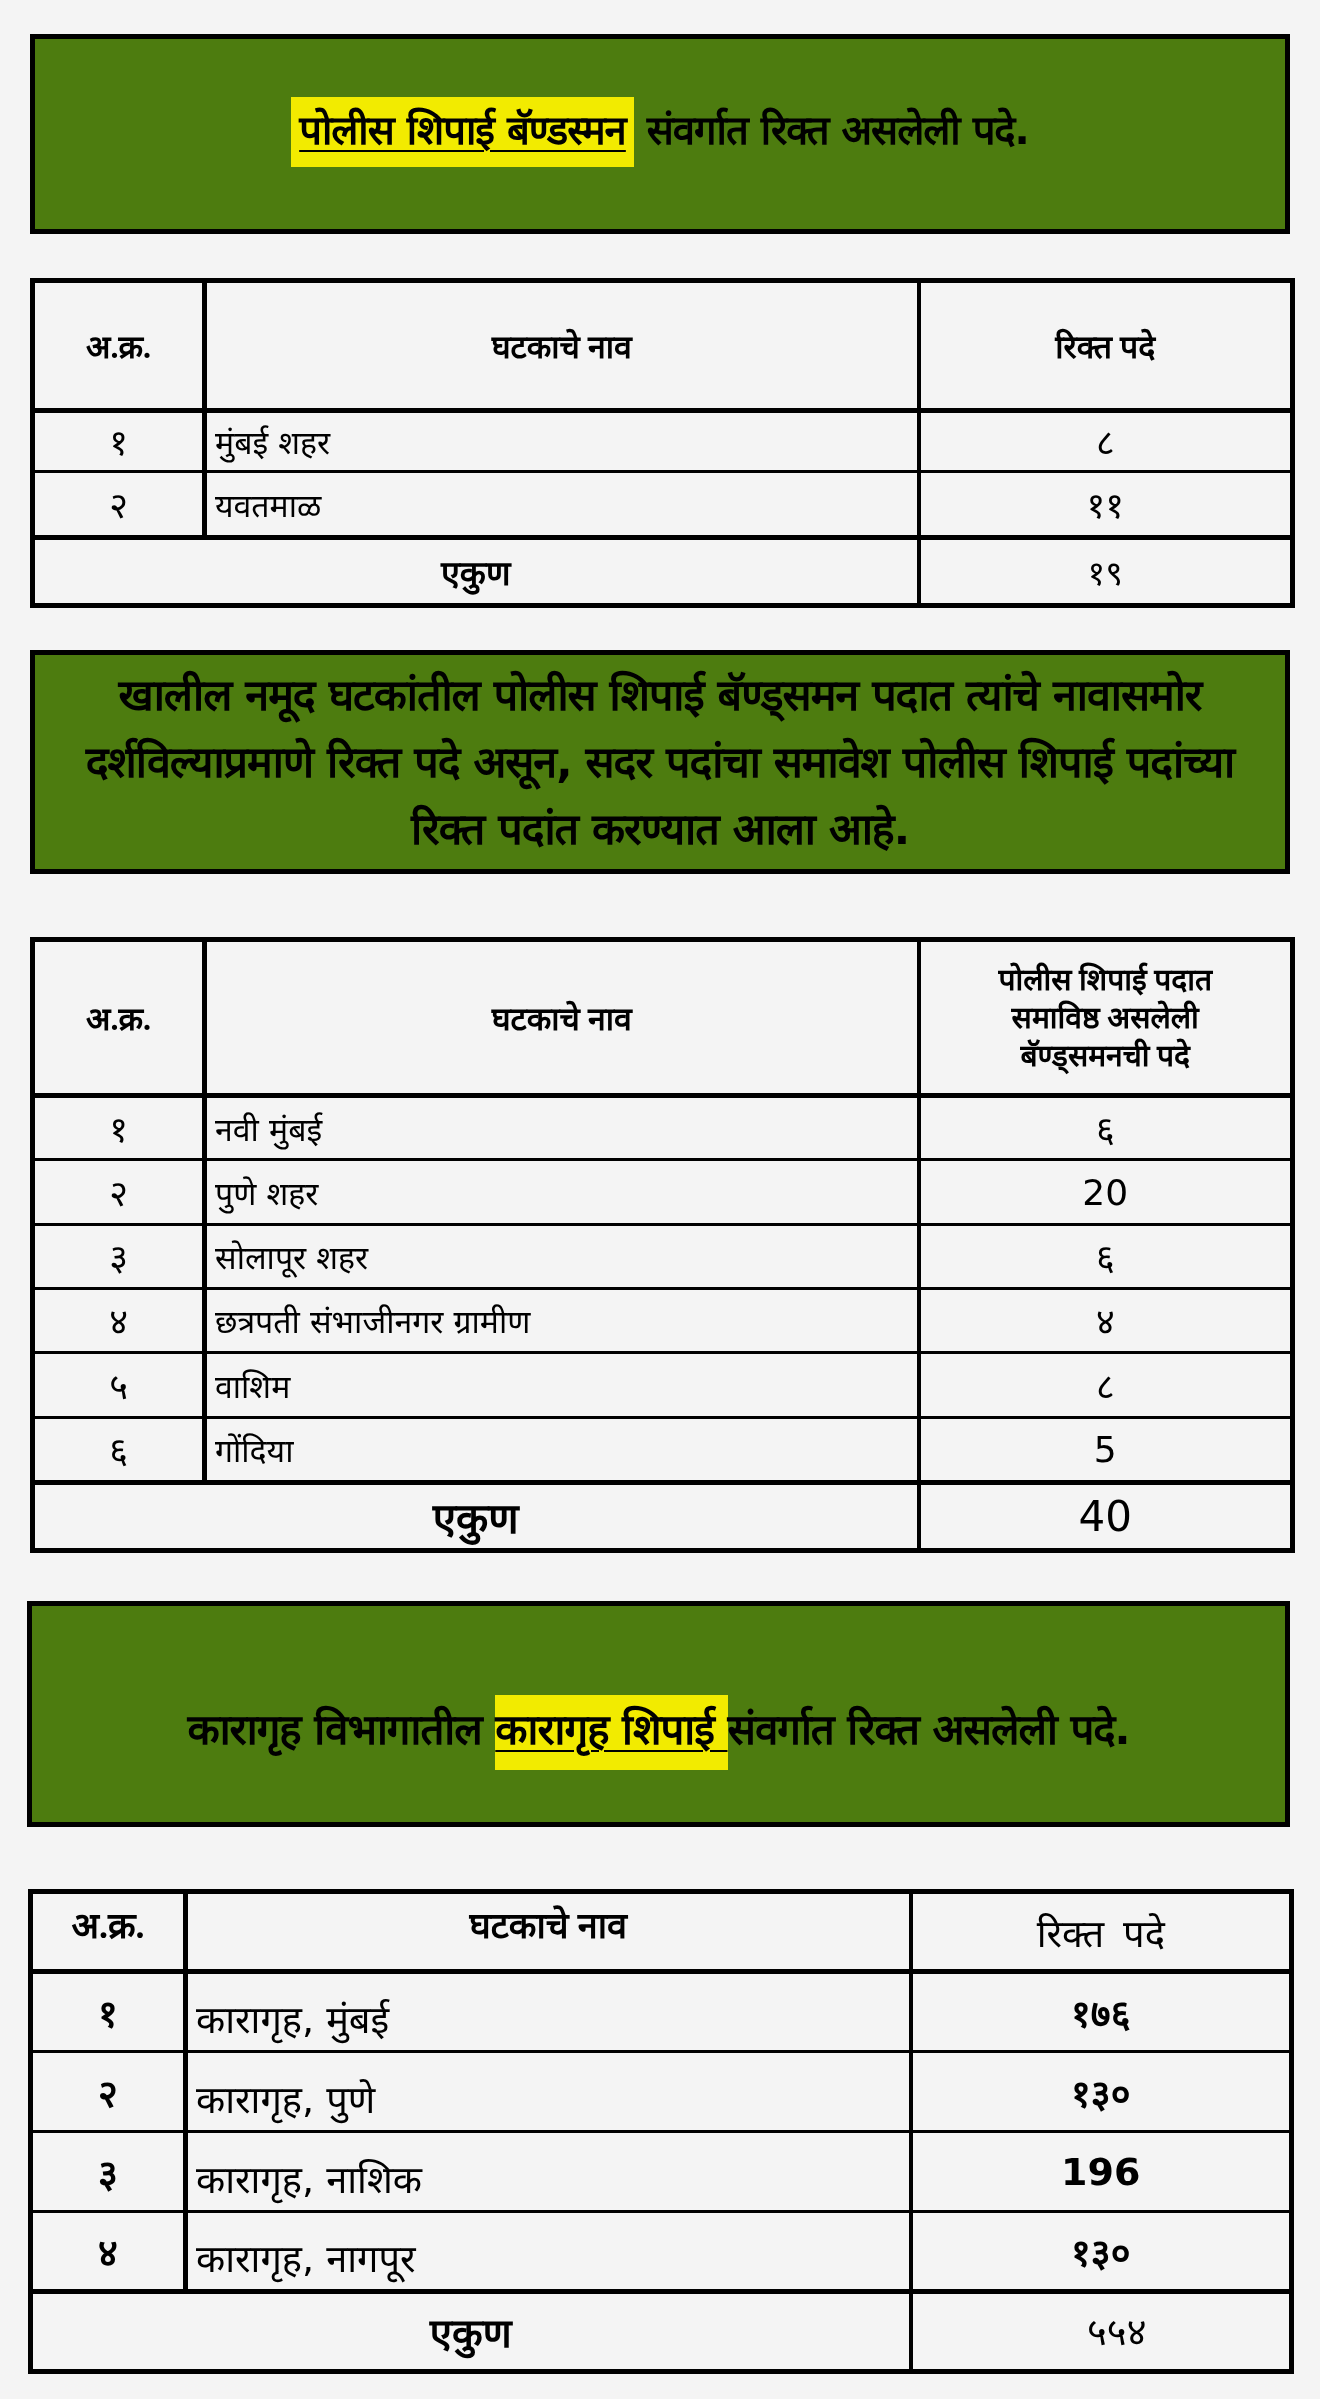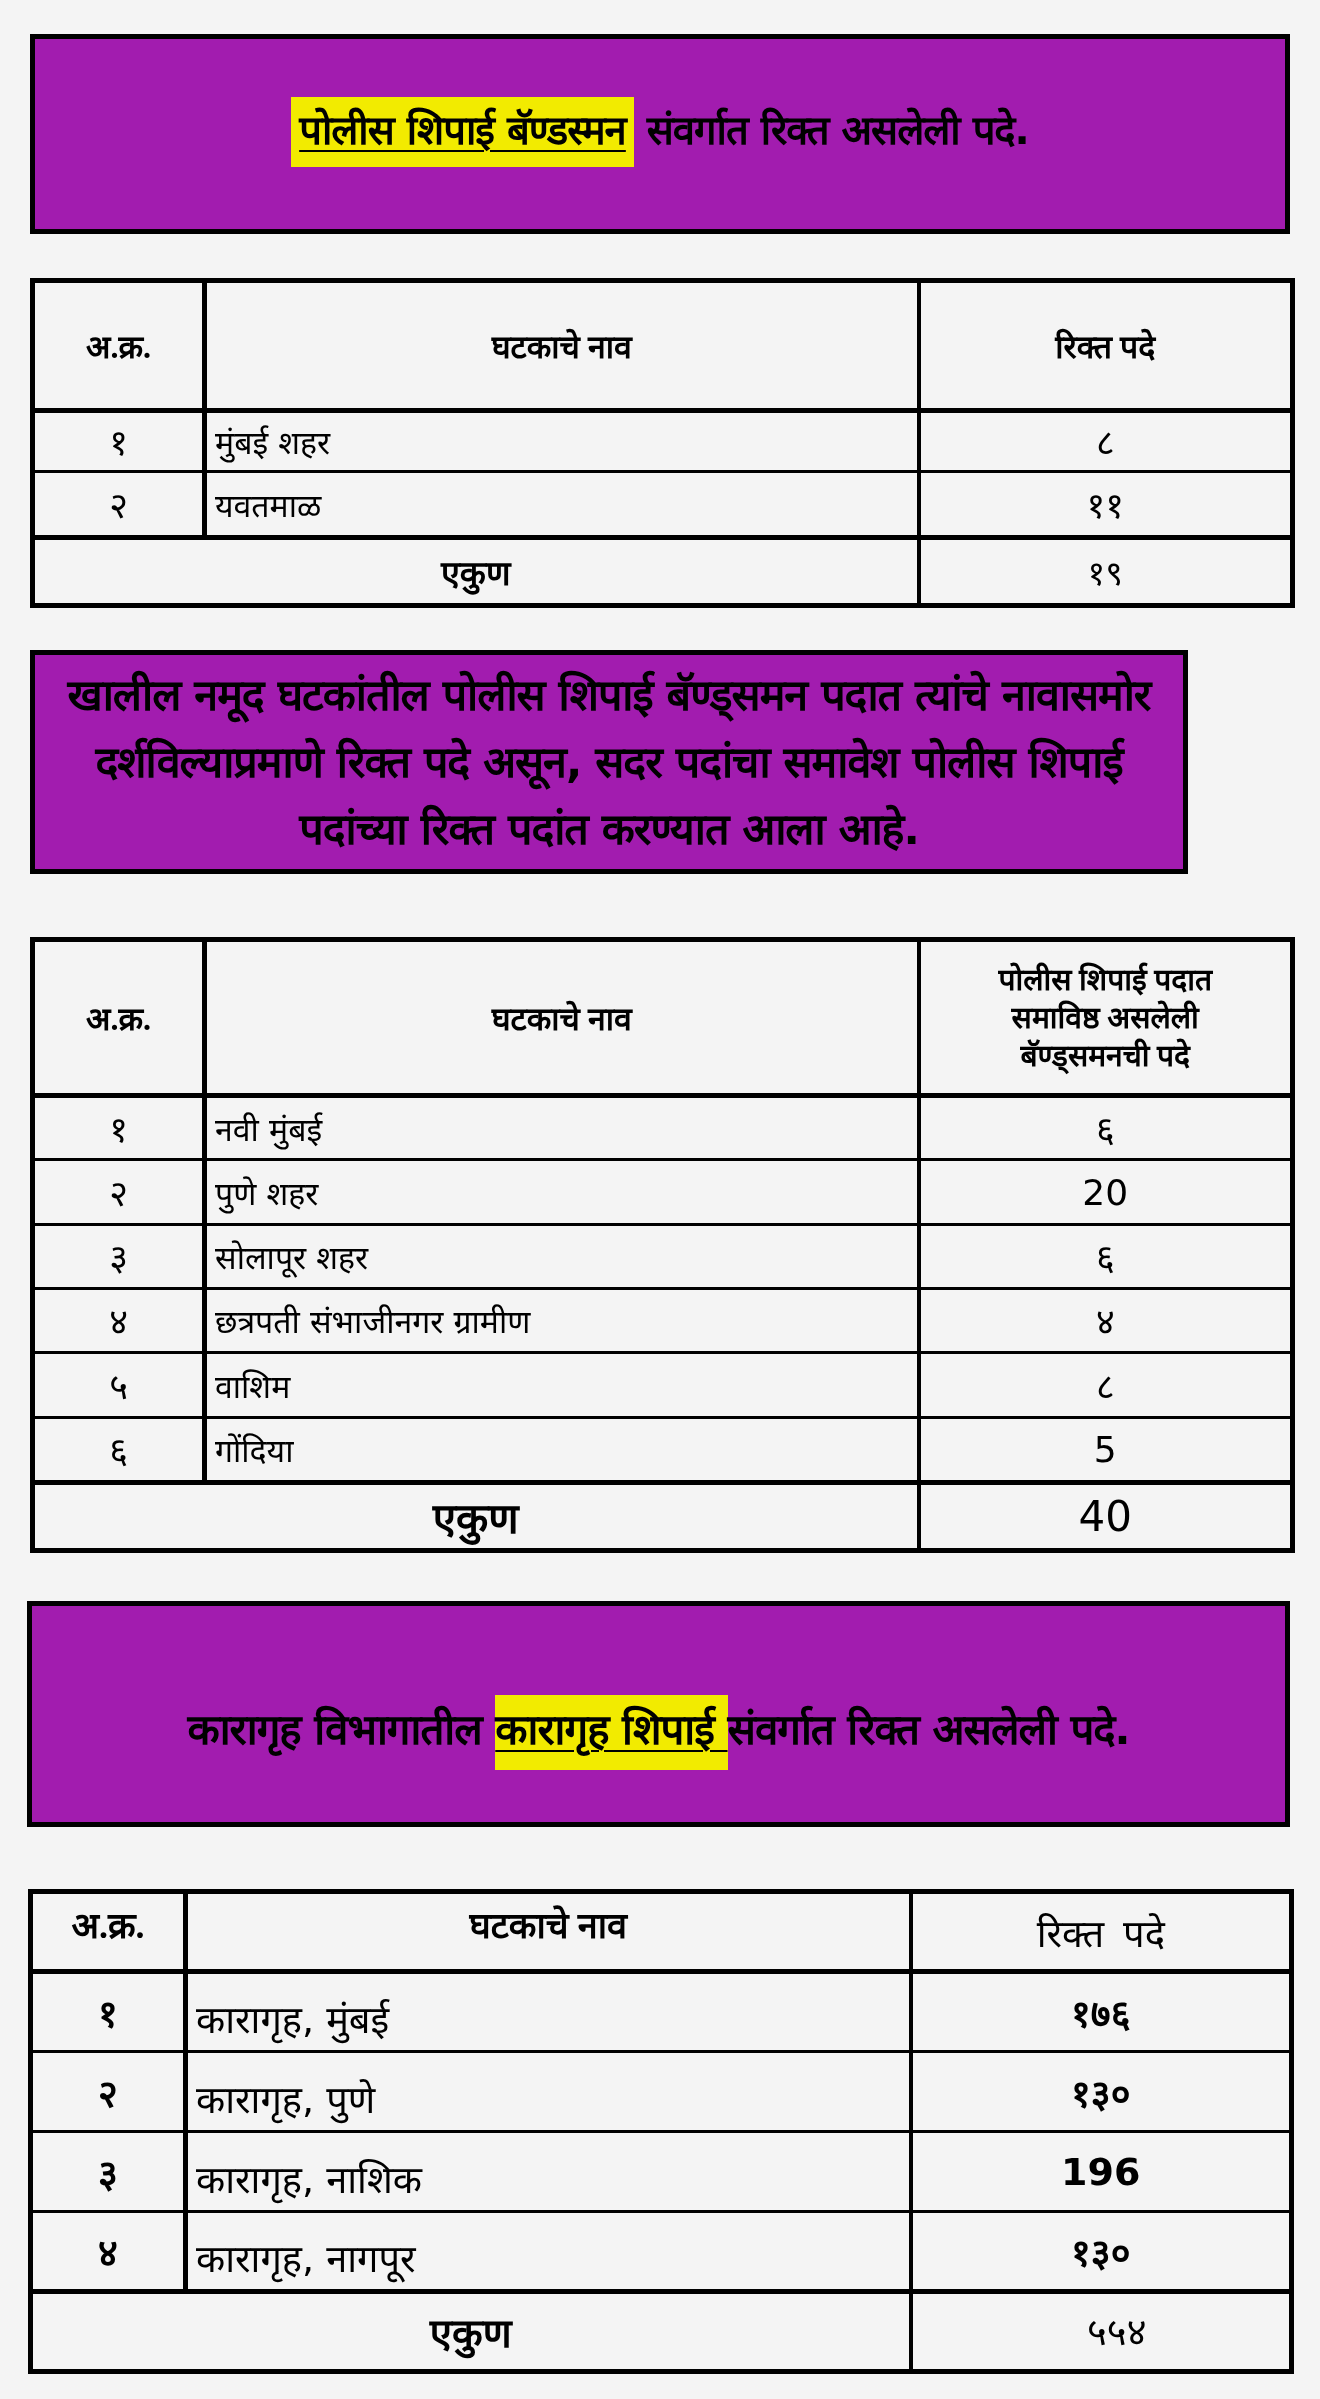--- a/index.html
+++ b/index.html
@@ -3,21 +3,21 @@
 <meta charset="utf-8">
 <style>
   html, body { margin: 0; padding: 0; }
   body {
     width: 1320px; height: 2399px; position: relative; overflow: hidden;
     background: #f4f4f4; color: #000;
     font-family: "DejaVu Sans", "Liberation Sans", sans-serif;
   }
   .box {
     position: absolute; box-sizing: border-box;
-    border: 5px solid #000; background: #a21caf;
+    border: 5px solid #000; background: #4d7c0f;
     display: flex; align-items: center; justify-content: center;
     text-align: center;
   }
   .title {
     font-weight: bold; font-size: 40px; line-height: 1.2; letter-spacing: -1px;
   }
   .hl {
     background: #f2eb00; text-decoration: underline; text-underline-offset: 6px;
     text-decoration-thickness: 2px; padding: 10px 8px 14px 8px;
   }
@@ -84,21 +84,21 @@
     <td class="name">यवतमाळ</td>
     <td class="num">११</td>
   </tr>
   <tr class="total" style="height:68px;">
     <td class="tot-label" colspan="2">एकुण</td>
     <td class="tot-val">१९</td>
   </tr>
 </tbody>
   </table>
 
-<div class="box" style="left:30px; top:650px; width:1158px; height:224px;">
+<div class="box" style="left:30px; top:650px; width:1260px; height:224px;">
   <div class="para">खालील नमूद घटकांतील पोलीस शिपाई बॅण्ड्समन पदात त्यांचे नावासमोर दर्शविल्याप्रमाणे रिक्त पदे असून, सदर पदांचा समावेश पोलीस शिपाई पदांच्या रिक्त पदांत करण्यात आला आहे.</div>
 </div>
 
 <table class="grid t2" style="left:30px; top:937px; width:1260px;">
   <colgroup>
       <col style="width:172px">
       <col style="width:714px">
       <col style="width:374px">
     </colgroup>
   <tbody>

